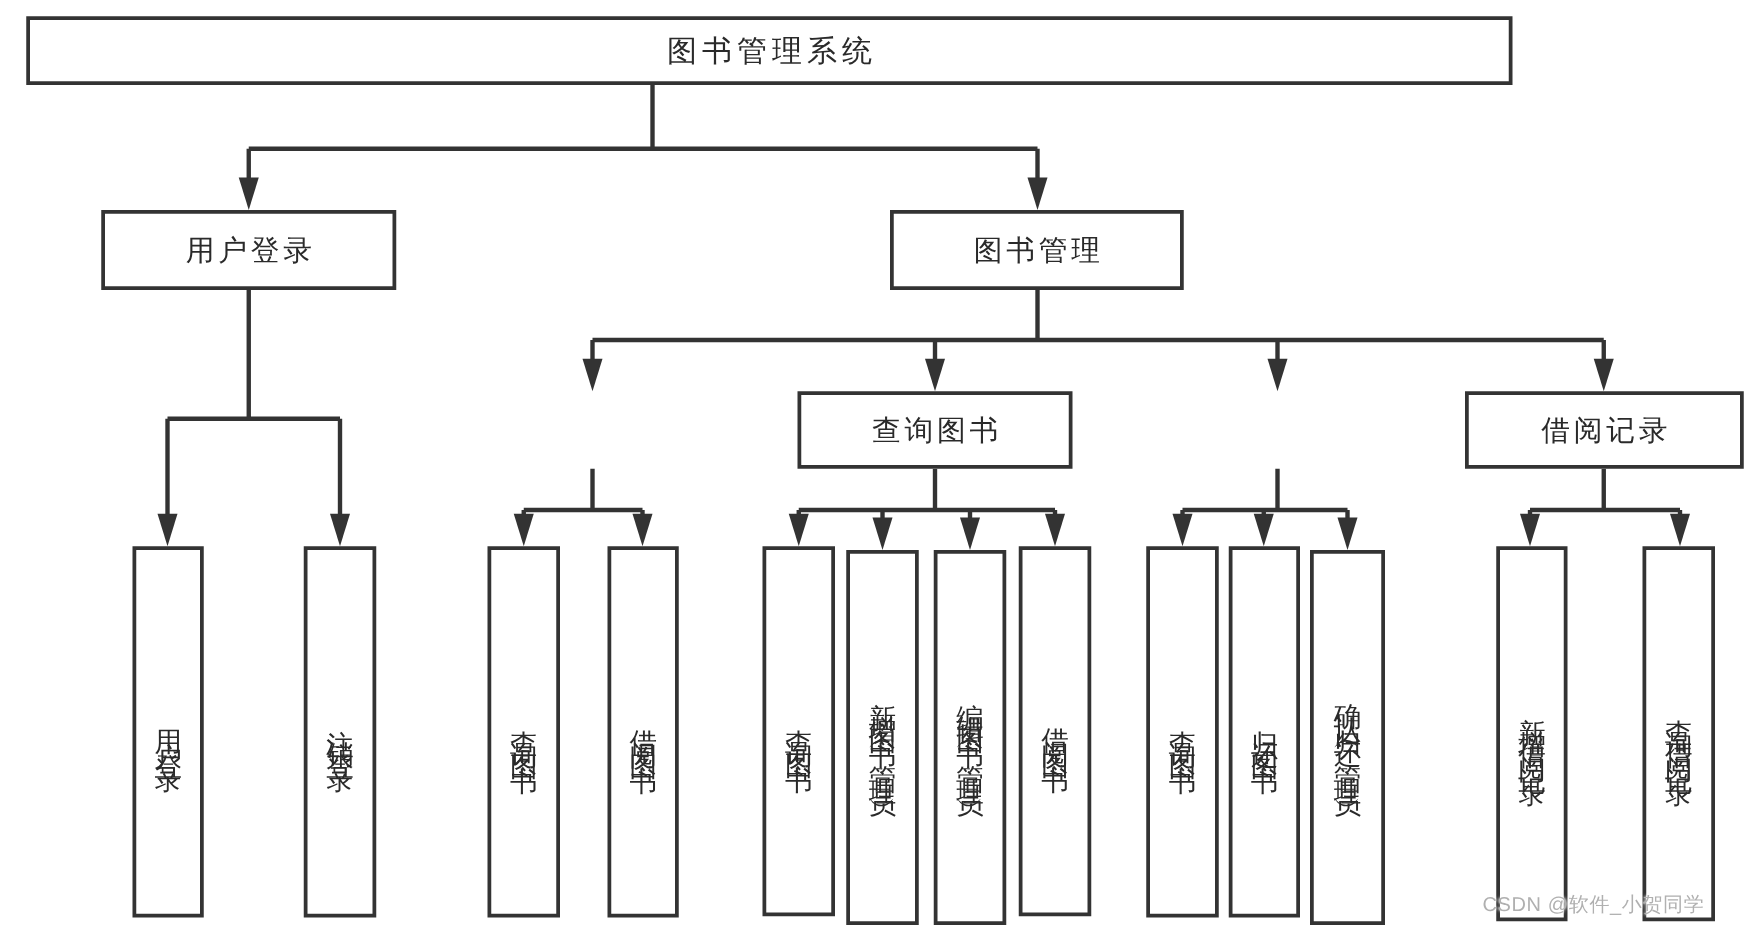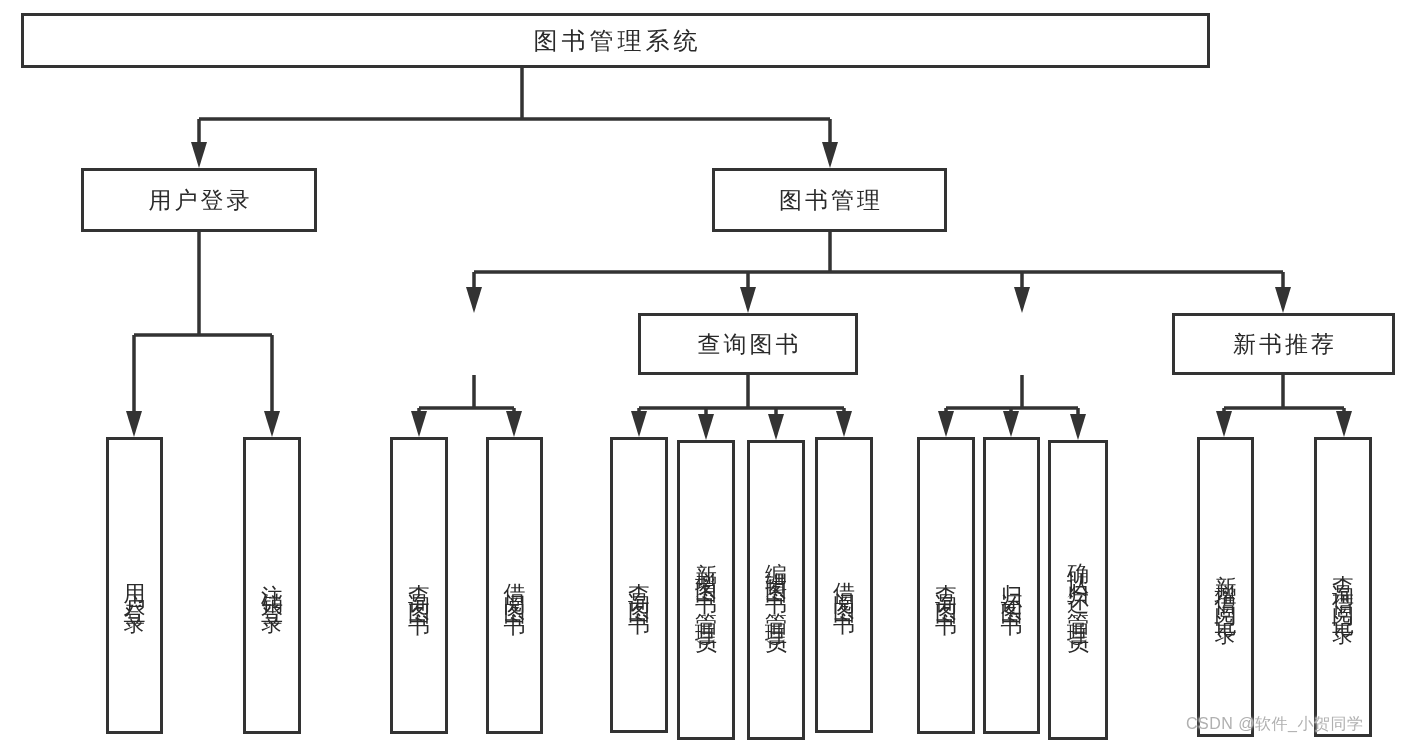--- a/index.html
+++ b/index.html
@@ -116,21 +116,21 @@
     <span class="h-label">用户登录</span>
   </div>
   <div class="box" style="left:712px; top:168px; width:235px; height:64px;">
     <span class="h-label">图书管理</span>
   </div>
 
   <div class="box" style="left:638px; top:313px; width:220px; height:62px;">
     <span class="h-label">查询图书</span>
   </div>
   <div class="box" style="left:1172px; top:313px; width:223px; height:62px;">
-    <span class="h-label">新书推荐</span>
+    <span class="h-label">借阅记录</span>
   </div>
 
   <div class="box" style="left:106px; top:437px; width:57px; height:297px;">
     <span class="v-label">用户登录</span>
   </div>
   <div class="box" style="left:243px; top:437px; width:58px; height:297px;">
     <span class="v-label">注销登录</span>
   </div>
 
   <div class="box" style="left:390px; top:437px; width:58px; height:297px;">

